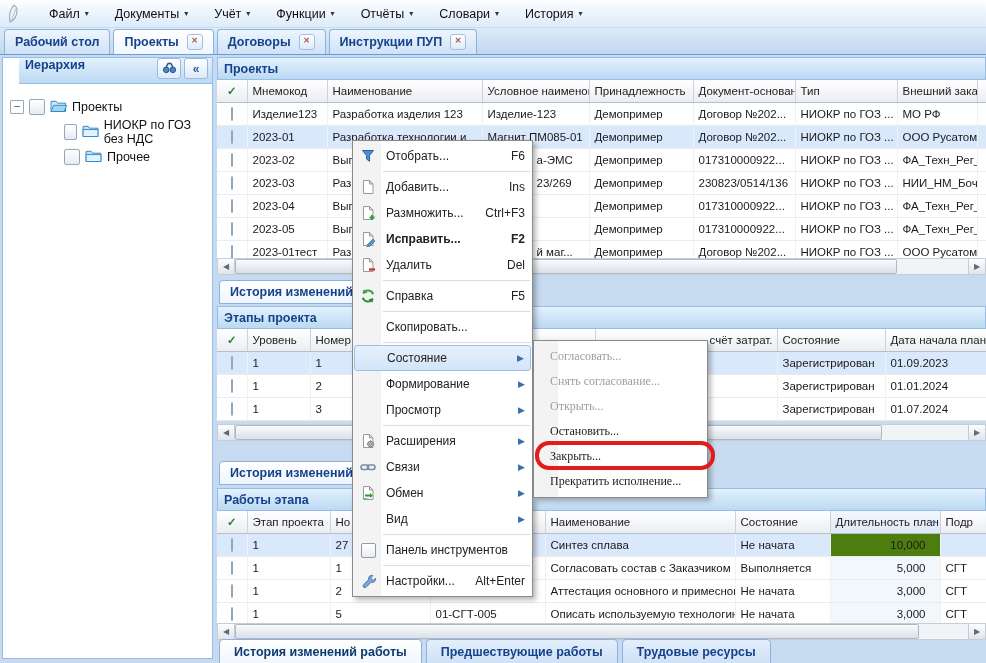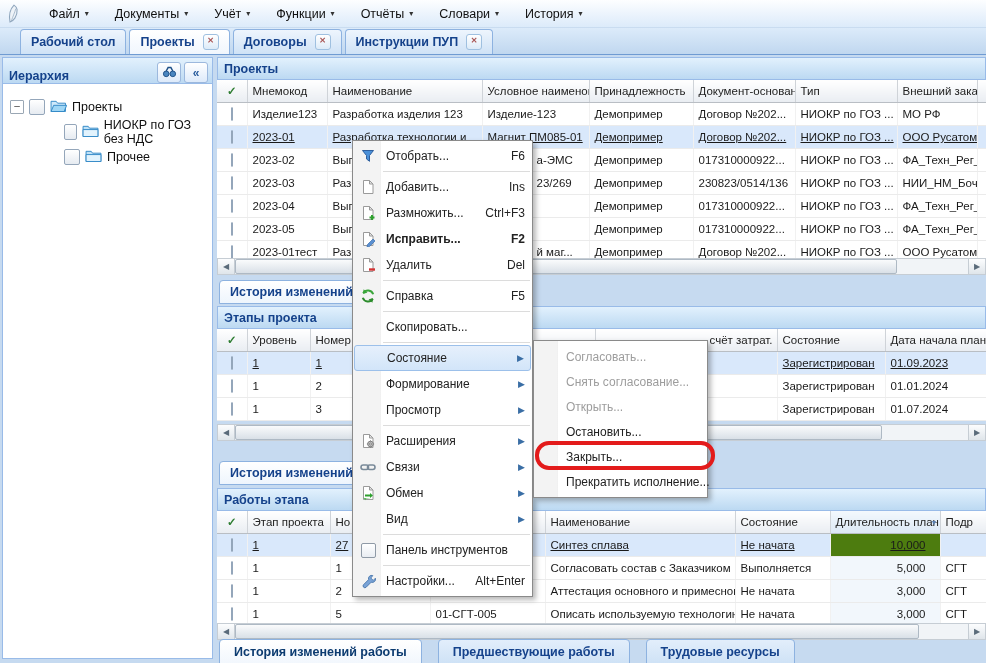--- a/index.html
+++ b/index.html
@@ -7,30 +7,30 @@
 
   
   .menubar{position:absolute;left:0;top:0;width:986px;height:28px;display:flex;align-items:center;
     background:linear-gradient(#fdfeff,#e9f2fc 60%,#dcebfa);border-bottom:1px solid #c9dcf0;padding-left:6px;box-sizing:border-box;}
   .appicon{width:20px;height:24px;margin-right:10px;display:flex;align-items:center;}
   .mb-item{padding:3px 13px;color:#101010;font-size:12.5px;cursor:default;border-radius:3px;display:flex;align-items:center;gap:5px;}
   .mb-item .caret{font-size:8px;color:#333;}
 
   
   .tabstrip{position:absolute;left:0;top:28px;width:986px;height:27px;background:linear-gradient(#dcebfa,#c0d7ef);
-    border-bottom:1px solid #6f9bd2;box-sizing:border-box;display:flex;align-items:flex-end;padding-left:20px;}
+    border-bottom:1px solid #6f9bd2;box-sizing:border-box;display:flex;align-items:flex-end;padding-left:4px;}
   .tab{height:24px;display:flex;align-items:center;margin-right:3px;padding:0 10px;border:1px solid #8db2e0;border-bottom:none;
     border-radius:4px 4px 0 0;background:linear-gradient(#eef5fd,#cfe2f6);color:#15428b;font-weight:bold;font-size:12.5px;}
   .tab.active{background:linear-gradient(#ffffff,#f0f6fd);}
   .tab-close{width:14px;height:14px;margin-left:8px;border:1px solid #9fc0e0;border-radius:3px;
     background:linear-gradient(#ffffff,#dcebf8);color:#a85555;font-size:8px;line-height:12px;text-align:center;font-weight:bold;}
 
   
   .sidebar{position:absolute;left:2px;top:57px;width:211px;height:602px;background:#fff;border:1px solid #99bbe8;box-sizing:border-box;}
-  .sidebar-header{height:25px;background:linear-gradient(#e2f1fd,#bcd9f2);border-bottom:1px solid #99bbe8;display:flex;align-items:flex-end;padding:0 4px 0 6px;}
+  .sidebar-header{height:25px;background:linear-gradient(#e2f1fd,#bcd9f2);border-bottom:1px solid #99bbe8;display:flex;align-items:flex-start;padding:0 4px 0 6px;margin-left:16px;}
   .sidebar-title{flex:1;color:#15428b;font-weight:bold;font-size:12.5px;}
   .hdr-btn{width:22px;height:19px;border:1px solid #9cb8dd;border-radius:3px;background:linear-gradient(#ffffff,#ddeafa);
     display:flex;align-items:center;justify-content:center;margin-left:3px;color:#2a5d9e;font-weight:bold;font-size:12px;}
   .tree{padding-top:10px;font-size:12.5px;}
   .tree-row{height:25px;display:flex;align-items:center;gap:5px;}
   .tree-row.lv0{padding-left:7px;}
   .tree-row.lv1{padding-left:61px;}
   .expander{width:12px;height:12px;border:1px solid #9aa7b4;background:#fff;color:#444;font-size:10px;line-height:9px;text-align:center;border-radius:1px;}
   .cb,.tree-cb{width:13px;height:13px;border:1px solid #94a6ba;border-radius:2px;background:linear-gradient(#ffffff,#e6ebf1);}
   .tree-cb{width:14px;height:14px;}
@@ -46,21 +46,21 @@
   table.grid{border-collapse:collapse;table-layout:fixed;width:769px;background:#fff;font-size:11.5px;}
   table.grid th{height:22px;background:linear-gradient(#ffffff,#e9edf2);border-right:1px solid #cfd3d8;border-bottom:1px solid #b9bec4;
     font-weight:normal;text-align:left;padding:0 0 0 5px;overflow:hidden;white-space:nowrap;color:#222;position:relative;}
   table.grid th.checkcol{color:#2e7d32;font-weight:bold;text-align:center;padding:0;}
   table.grid th.sorted{background:linear-gradient(#f3f8fd,#dce8f5);}
   table.grid th .sort-arrow{position:absolute;right:2px;top:8px;font-size:7px;color:#5a7fb0;}
   table.grid td{height:22px;border-bottom:1px solid #ebebeb;border-right:1px solid #f1f1f1;padding:0 0 0 5px;overflow:hidden;white-space:nowrap;color:#1a1a1a;}
   table.grid td.ctr{text-align:center;padding:0;}
   table.grid td.rt,table.grid th.rt{text-align:right;padding-right:14px;}
   table.grid th.rt{padding-right:4px;}
-  table.grid tr.sel td{background:#d9e8fb;text-decoration:underline;}
+  table.grid tr.sel td{background:#d9e8fb;}
   table.grid td.focus{background:#c7dcf5;}
   table.grid td.coltint{background:#f2f7fc;}
   table.grid tr.sel td.coltint{background:#4d7c0f;}
   .pad46{padding-left:54px !important;}
   td .cb{margin:0 auto;}
 
   
   .hscroll{position:absolute;left:217px;width:769px;height:17px;background:#f1f4f7;border:1px solid #c6cdd4;box-sizing:border-box;display:flex;align-items:center;}
   .hs1{top:258px;}.hs2{top:424px;}.hs3{top:623px;}
   .hs-btn{width:16px;height:15px;background:linear-gradient(#fcfdfe,#dfe5ea);border-right:1px solid #c6cdd4;color:#5a6b7a;font-size:8px;
@@ -68,21 +68,21 @@
   .hs-btn.r{border-right:none;border-left:1px solid #c6cdd4;}
   .hs-track{flex:1;height:15px;position:relative;}
   .hs-thumb{position:absolute;left:0;top:0;height:13px;border:1px solid #aeb9c4;border-radius:2px;background:linear-gradient(#fafbfc,#d9e0e7);width:90%;}
 
   
   .subtab{position:absolute;left:219px;height:24px;width:150px;display:flex;align-items:center;padding:0 10px;box-sizing:border-box;
     border:1px solid #8db2e0;border-radius:4px 4px 0 0;background:linear-gradient(#ffffff,#eef5fd);color:#15428b;font-weight:bold;font-size:12.5px;
     overflow:hidden;white-space:nowrap;}
   .st1{top:280px;}
   .st2{top:461px;}
-  .bottom-tabs{position:absolute;left:219px;top:639px;width:767px;height:24px;display:flex;align-items:flex-start;gap:12px;}
+  .bottom-tabs{position:absolute;left:219px;top:639px;width:767px;height:24px;display:flex;align-items:flex-start;}
   .btab{height:23px;display:flex;align-items:center;padding:0 14px;margin-right:4px;border:1px solid #8db2e0;border-radius:4px 4px 0 0;
     background:linear-gradient(#e2eefb,#cfe2f6);color:#15428b;font-weight:bold;font-size:12.5px;}
   .btab.active{background:linear-gradient(#ffffff,#f2f7fd);color:#0c3b70;}
 
   
   .ctx-menu{position:absolute;left:352px;top:140px;width:181px;box-sizing:border-box;border:1px solid #8a8a8a;
     background:linear-gradient(to right,#f3f3f3 0,#f3f3f3 27px,#e2e2e2 27px,#ffffff 28px);
     box-shadow:3px 3px 5px rgba(0,0,0,.28);padding:2px 0;z-index:50;}
   .mi{height:26px;display:flex;align-items:center;margin:0 1px;padding:0 6px 0 2px;color:#222;}
   .mi .ic{width:24px;height:16px;display:flex;align-items:center;justify-content:center;flex:0 0 auto;margin-right:6px;}
@@ -91,21 +91,21 @@
   .mi .arrow{color:#3a6ea5;font-size:9px;margin-left:6px;}
   .mi.bold .lbl,.mi.bold .sc{font-weight:bold;}
   .mi.hl{background:linear-gradient(#e6f0fc,#d2e5f9);border:1px solid #9cc0ea;border-radius:3px;height:24px;}
   .sep{height:1px;background:#dcdcdc;margin:2px 2px 2px 30px;}
   .cbx{width:13px;height:13px;border:1px solid #8f9aa6;background:linear-gradient(#ffffff,#e9edf2);border-radius:2px;}
 
   
   .sub-menu{position:absolute;left:533px;top:340px;width:175px;box-sizing:border-box;border:1px solid #8a8a8a;
     background:linear-gradient(to right,#f3f3f3 0,#f3f3f3 23px,#e2e2e2 23px,#ffffff 24px);
     box-shadow:3px 3px 5px rgba(0,0,0,.28);padding:3px 0;z-index:60;}
-  .smi{height:25px;display:flex;align-items:center;padding:0 8px 0 32px;color:#222;white-space:nowrap;}
+  .smi{height:25px;display:flex;align-items:center;padding:0 8px 0 16px;color:#222;white-space:nowrap;font-family:Liberation Serif, serif;}
   .smi.disabled{color:#9d9d9d;}
 
   .red-annotation{position:absolute;left:535px;top:441px;width:180px;height:29px;border:4px solid #e31b1b;border-radius:14px;box-sizing:border-box;z-index:70;}
 </style>
 </head>
 <body>
 
 <div class="app">
 
   <div class="menubar" id="menubar">

